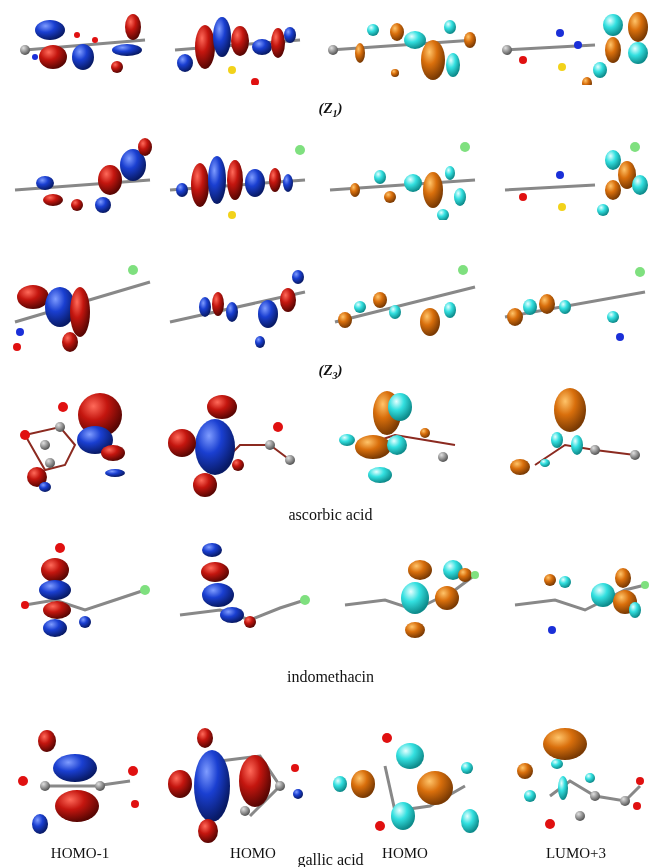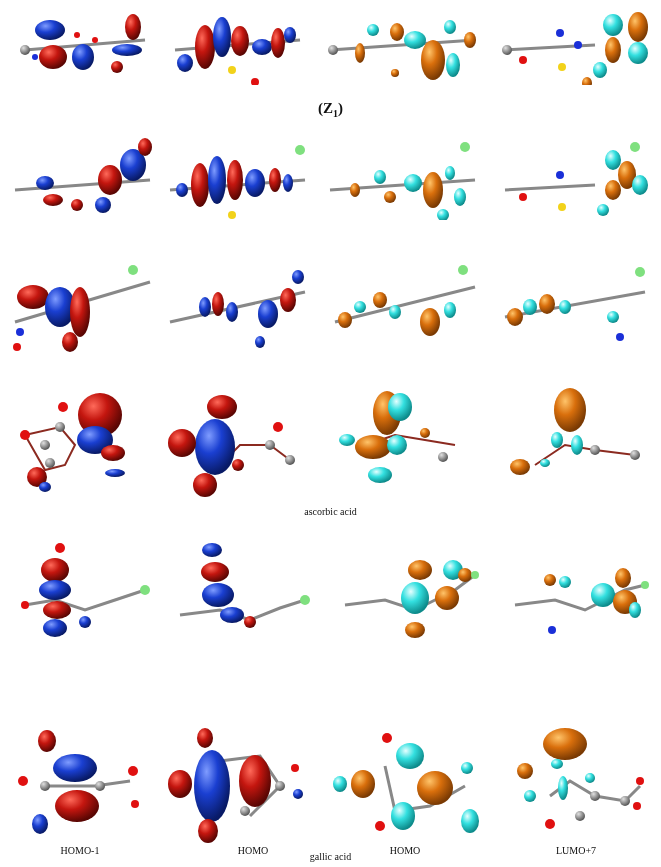--- a/index.html
+++ b/index.html
@@ -1,24 +1,24 @@
 <!DOCTYPE html>
 <html><head>
 <meta charset="utf-8">
 <style>
   html, body { margin: 0; padding: 0; background: #ffffff; }
   body { width: 661px; height: 867px; position: relative; overflow: hidden;
          font-family: "Liberation Serif", "DejaVu Serif", serif; color: #111; }
   .row { position: absolute; left: 0; width: 661px; }
   .panel { position: absolute; }
   .panel svg { width: 100%; height: 100%; display: block; }
-  .caption { position: absolute; left: 0; width: 661px; text-align: center; font-size: 10px; }
-  .zlabel { font-weight: bold; font-size: 15px; }
+  .caption { position: absolute; left: 0; width: 661px; text-align: center; font-size: 16px; }
+  .zlabel { font-weight: bold; font-size: 15px; font-style: italic; }
   .zlabel sub { font-size: 10px; }
-  .col-label { position: absolute; top: 845px; font-size: 10px; text-align: center; width: 120px; }
+  .col-label { position: absolute; top: 845px; font-size: 15px; text-align: center; width: 120px; }
 </style>
 </head>
 <body>
 
 <svg width="0" height="0" style="position:absolute">
   <defs>
     <radialGradient id="gRed" cx="35%" cy="30%" r="70%">
       <stop offset="0%" stop-color="#ff6a5a"></stop>
         <stop offset="45%" stop-color="#c4160f"></stop>
         <stop offset="100%" stop-color="#5a0603"></stop>
@@ -210,20 +210,23 @@
       <line x1="10" y1="55" x2="150" y2="30" stroke="#888" stroke-width="3"></line>
       <ellipse cx="20" cy="55" rx="8" ry="9" fill="url(#gOrange)"></ellipse>
       <ellipse cx="35" cy="45" rx="7" ry="8" fill="url(#gCyan)"></ellipse>
       <ellipse cx="52" cy="42" rx="8" ry="10" fill="url(#gOrange)"></ellipse>
       <ellipse cx="70" cy="45" rx="6" ry="7" fill="url(#gCyan)"></ellipse>
       <ellipse cx="118" cy="55" rx="6" ry="6" fill="url(#gCyan)"></ellipse>
       <circle cx="125" cy="75" r="4" fill="#1a2fd8"></circle>
         <circle cx="145" cy="10" r="5" fill="#7fe07f"></circle>
     </svg>
   </div>
+  <div class="caption zlabel" style="top:100px">
+    <span>(Z</span><sub>3</sub><span>)</span>
+  </div>
 </div>
 
 <div class="row" style="top:385px;height:140px">
   <div class="panel" style="left:5px;top:0;width:150px;height:115px">
     <svg viewBox="0 0 150 115">
       <path d="M20 50 L55 42 L70 60 L60 80 L40 85 Z" stroke="#8b2a20" stroke-width="2" fill="none"></path>
       <ellipse cx="95" cy="30" rx="22" ry="22" fill="url(#gRed)"></ellipse>
       <ellipse cx="90" cy="55" rx="18" ry="14" fill="url(#gBlue)"></ellipse>
       <ellipse cx="108" cy="68" rx="12" ry="8" fill="url(#gRed)"></ellipse>
       <ellipse cx="110" cy="88" rx="10" ry="4" fill="url(#gBlue)"></ellipse>
@@ -320,20 +323,21 @@
       <ellipse cx="55" cy="50" rx="6" ry="6" fill="url(#gOrange)"></ellipse>
       <ellipse cx="70" cy="52" rx="6" ry="6" fill="url(#gCyan)"></ellipse>
       <ellipse cx="108" cy="65" rx="12" ry="12" fill="url(#gCyan)"></ellipse>
       <ellipse cx="128" cy="48" rx="8" ry="10" fill="url(#gOrange)"></ellipse>
       <ellipse cx="130" cy="72" rx="12" ry="12" fill="url(#gOrange)"></ellipse>
       <ellipse cx="140" cy="80" rx="6" ry="8" fill="url(#gCyan)"></ellipse>
       <circle cx="57" cy="100" r="4" fill="#1a2fd8"></circle>
         <circle cx="150" cy="55" r="4" fill="#7fe07f"></circle>
     </svg>
   </div>
+  <div class="caption" style="top:138px">indomethacin</div>
 </div>
 
 <div class="row" style="top:726px;height:145px">
   <div class="panel" style="left:5px;top:0;width:150px;height:120px">
     <svg viewBox="0 0 150 120">
       <path d="M40 60 L90 60 L125 55" stroke="#888" stroke-width="3" fill="none"></path>
       <ellipse cx="42" cy="15" rx="9" ry="11" fill="url(#gRed)"></ellipse>
       <ellipse cx="70" cy="42" rx="22" ry="14" fill="url(#gBlue)"></ellipse>
       <ellipse cx="72" cy="80" rx="22" ry="16" fill="url(#gRed)"></ellipse>
       <ellipse cx="35" cy="98" rx="8" ry="10" fill="url(#gBlue)"></ellipse>
@@ -388,13 +392,13 @@
         <circle cx="130" cy="75" r="5" fill="url(#gC)"></circle>
         <circle cx="85" cy="90" r="5" fill="url(#gC)"></circle>
     </svg>
   </div>
   <div class="caption" style="top:125px">gallic acid</div>
 </div>
 
 <div class="col-label" style="left:20px">HOMO-1</div>
 <div class="col-label" style="left:193px">HOMO</div>
 <div class="col-label" style="left:345px">HOMO</div>
-<div class="col-label" style="left:516px">LUMO+7</div>
+<div class="col-label" style="left:516px">LUMO+3</div>
 
 </body></html>

